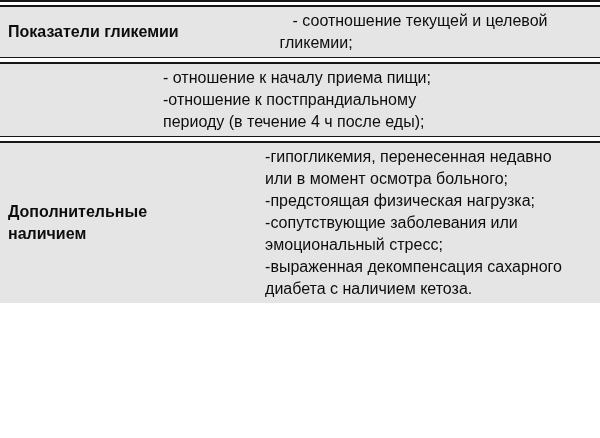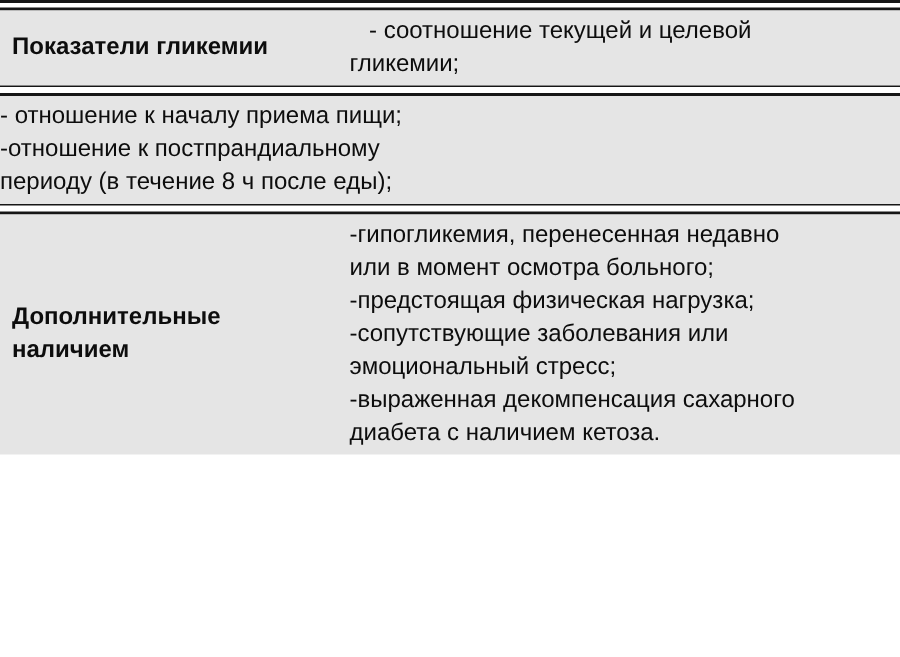--- a/index.html
+++ b/index.html
@@ -51,21 +51,21 @@
     color: #0d0d0d;
     white-space: pre-line;
   }
   .cell-right {
     box-sizing: border-box;
     flex: 1;
     padding-right: 6px;
     padding-top: 1px;
     padding-bottom: 1px;
     display: flex;
-    flex-direction: column;
+    flex-direction: row;
     justify-content: center;
   }
   .para {
     font-size: 16px;
     line-height: 22px;
     color: #0d0d0d;
     white-space: pre-line;
   }
   .para + .para { margin-top: 2px; }
   .para.indent { text-indent: 13px; }
@@ -88,21 +88,21 @@
 гликемии;</div>
       </div>
     </div>
 
     <div class="rule-mid"></div>
 
     <div class="row">
       <div class="cell-right">
         <div class="para">- отношение к началу приема пищи;
 -отношение к постпрандиальному
-периоду (в течение 8 ч после еды);</div>
+периоду (в течение 4 ч после еды);</div>
       </div>
     </div>
 
     <div class="rule-mid"></div>
 
     <div class="row">
       <div class="cell-left">
         <div class="header-text">Дополнительные
 наличием</div>
       </div>

